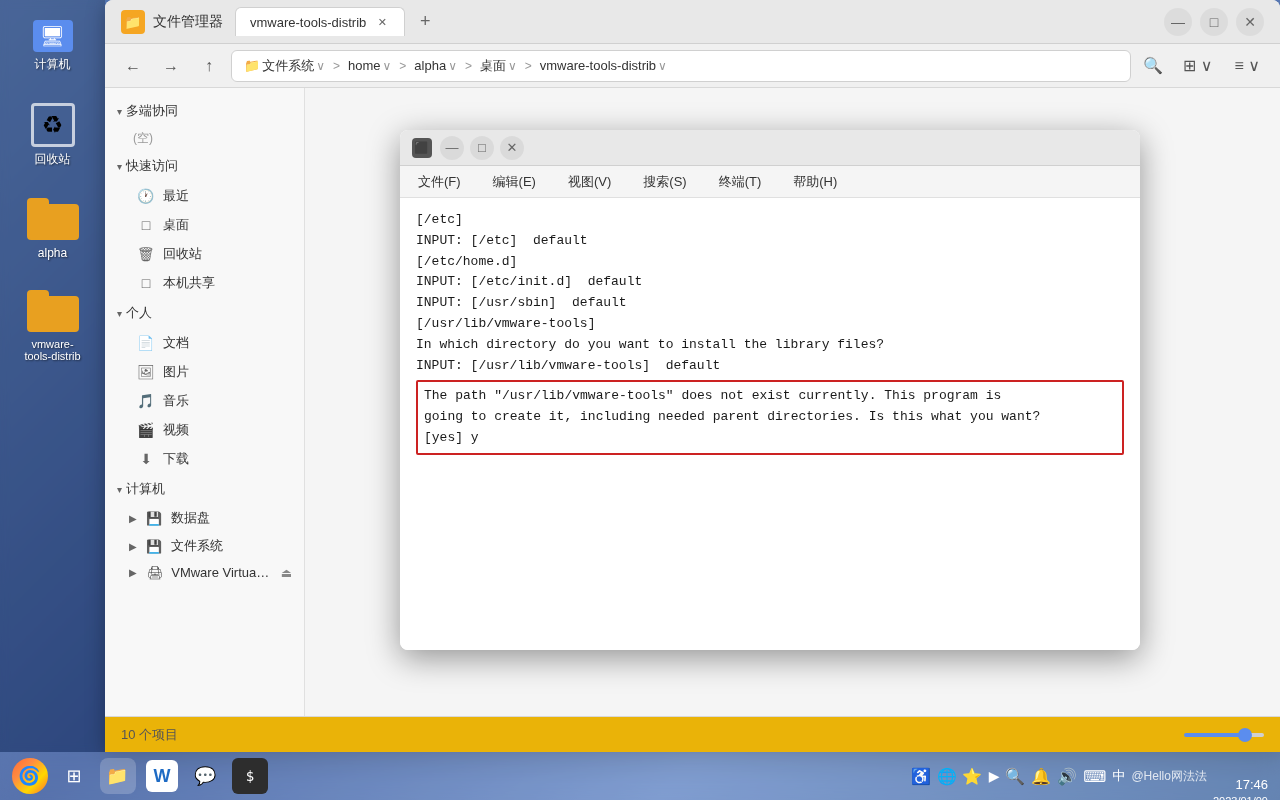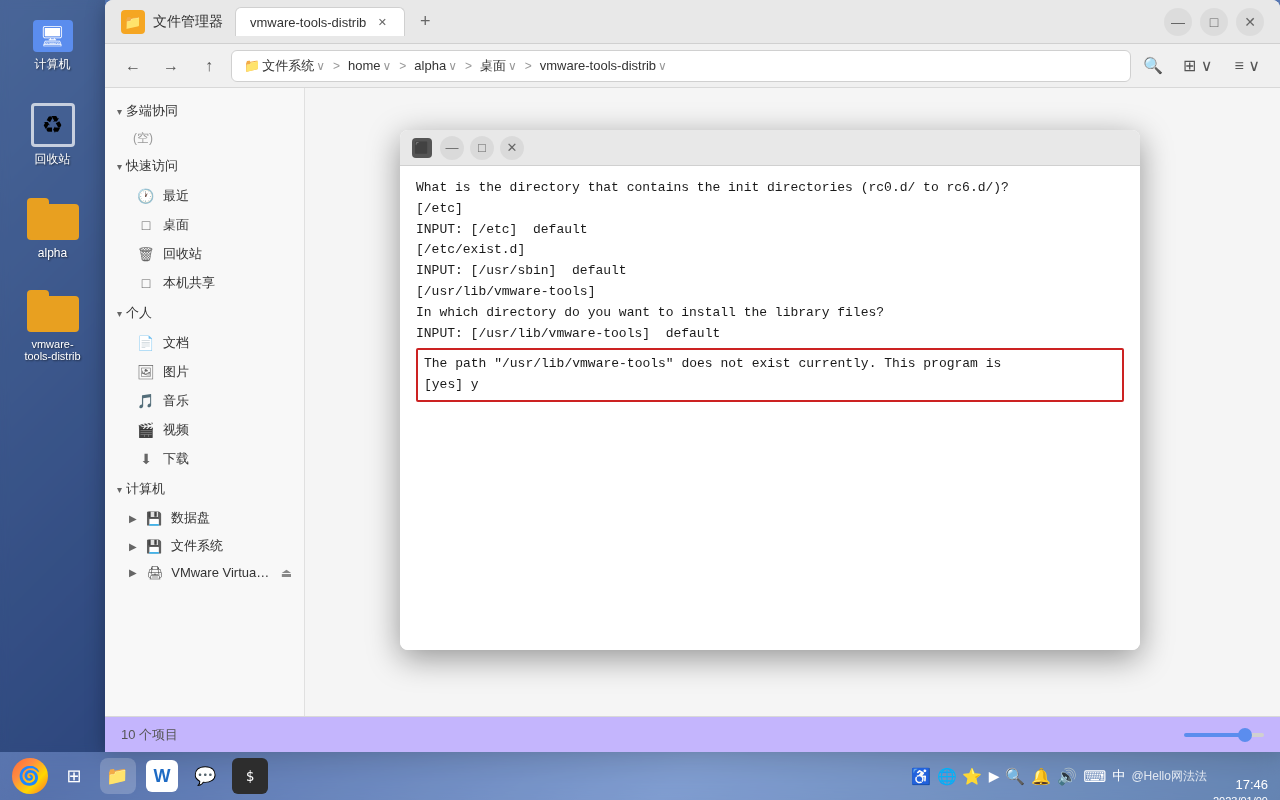--- a/index.html
+++ b/index.html
@@ -305,21 +305,21 @@
     .file-area {
       flex: 1;
       overflow: hidden;
       display: flex;
       flex-direction: column;
     }
 
     
     .status-bar {
       height: 36px;
-      background: #c4b5fd;
+      background: #eab308;
       border-top: 1px solid #d8d8d8;
       display: flex;
       align-items: center;
       padding: 0 16px;
       font-size: 13px;
       color: #555;
       flex-shrink: 0;
     }
     .status-right {
       margin-left: auto;
@@ -715,40 +715,49 @@
     <div class="terminal-icon">
       <span style="color:white;font-size:12px;">⬛</span>
     </div>
     <div class="terminal-controls">
       <div class="term-btn">—</div>
       <div class="term-btn">□</div>
       <div class="term-btn">✕</div>
     </div>
   </div>
 
+  <div class="terminal-menu">
+    <span class="terminal-menu-item">文件(F)</span>
+    <span class="terminal-menu-item">编辑(E)</span>
+    <span class="terminal-menu-item">视图(V)</span>
+    <span class="terminal-menu-item">搜索(S)</span>
+    <span class="terminal-menu-item">终端(T)</span>
+    <span class="terminal-menu-item">帮助(H)</span>
+  </div>
 
   <div class="terminal-content">
-    <div class="terminal-line">What is the directory that contains the init directories (rc0.d/ to rc6.d/)?</div>
     <div class="terminal-line">[/etc]</div>
     <div class="terminal-line"></div>
     <div class="terminal-line">INPUT: [/etc]  default</div>
     <div class="terminal-line"></div>
-    <div class="terminal-line">[/etc/exist.d]</div>
+    <div class="terminal-line">[/etc/home.d]</div>
     <div class="terminal-line"></div>
+    <div class="terminal-line">INPUT: [/etc/init.d]  default</div>
     <div class="terminal-line"></div>
     <div class="terminal-line"></div>
     <div class="terminal-line">INPUT: [/usr/sbin]  default</div>
     <div class="terminal-line"></div>
     <div class="terminal-line">[/usr/lib/vmware-tools]</div>
     <div class="terminal-line">In which directory do you want to install the library files?</div>
     <div class="terminal-line"></div>
     <div class="terminal-line">INPUT: [/usr/lib/vmware-tools]  default</div>
 
     <div class="highlighted-box">
       <div class="terminal-line">The path "/usr/lib/vmware-tools" does not exist currently. This program is</div>
+      <div class="terminal-line">going to create it, including needed parent directories. Is this what you want?</div>
       <div class="terminal-line">[yes] y</div>
     </div>
   </div>
 </div>
 
 <div class="taskbar">
   <div class="taskbar-left">
     <div class="taskbar-icon" style="background:linear-gradient(135deg,#ff6b35,#ff8c42,#ffd700,#ff6b35);border-radius:50%;">
       <span style="font-size:18px;">🌀</span>
     </div>

